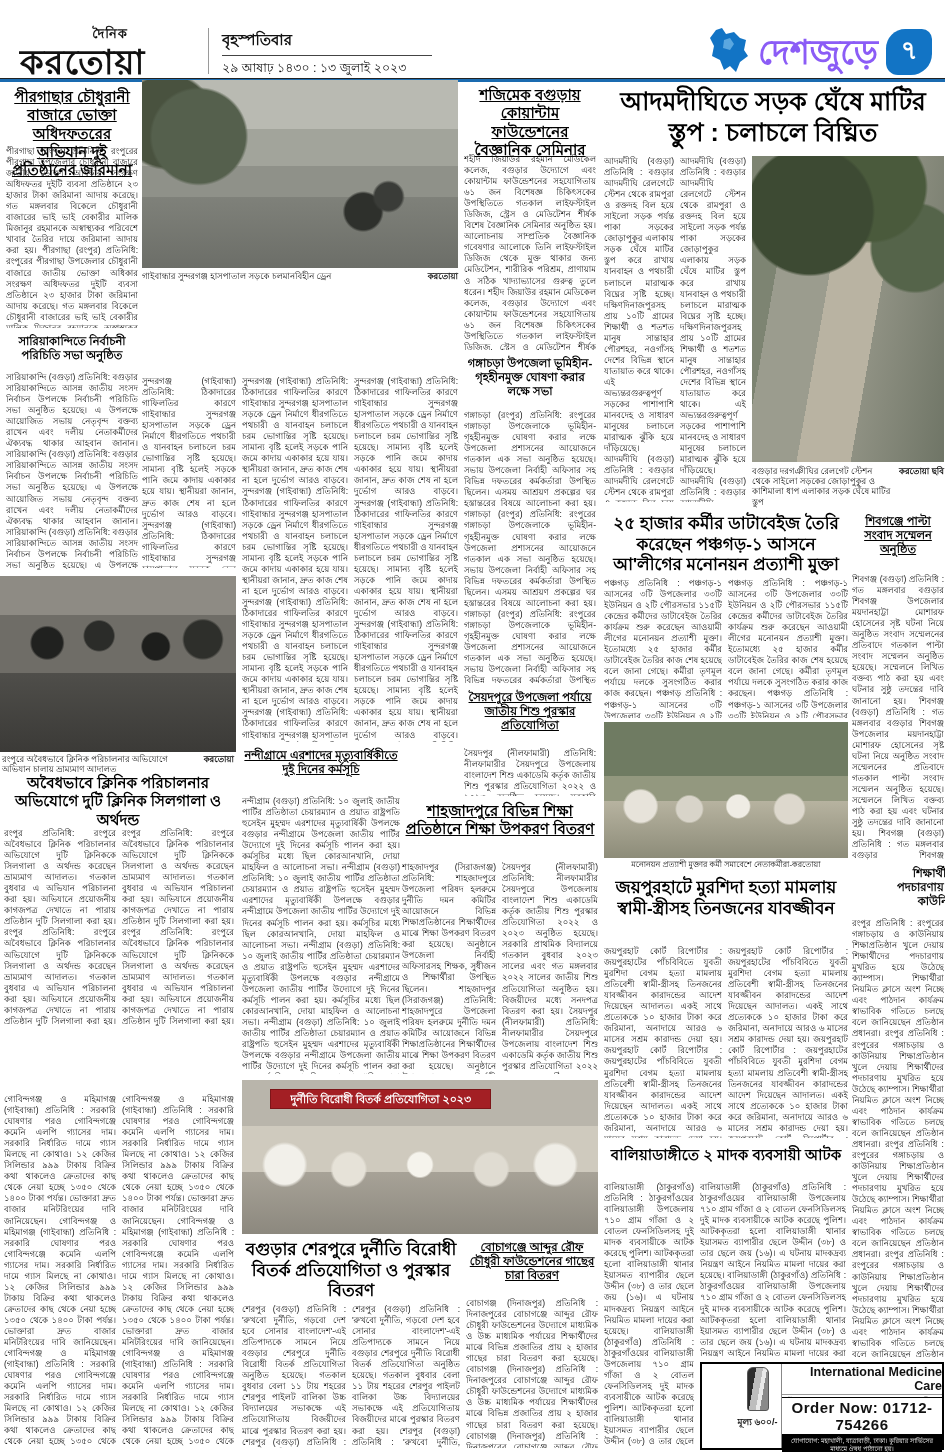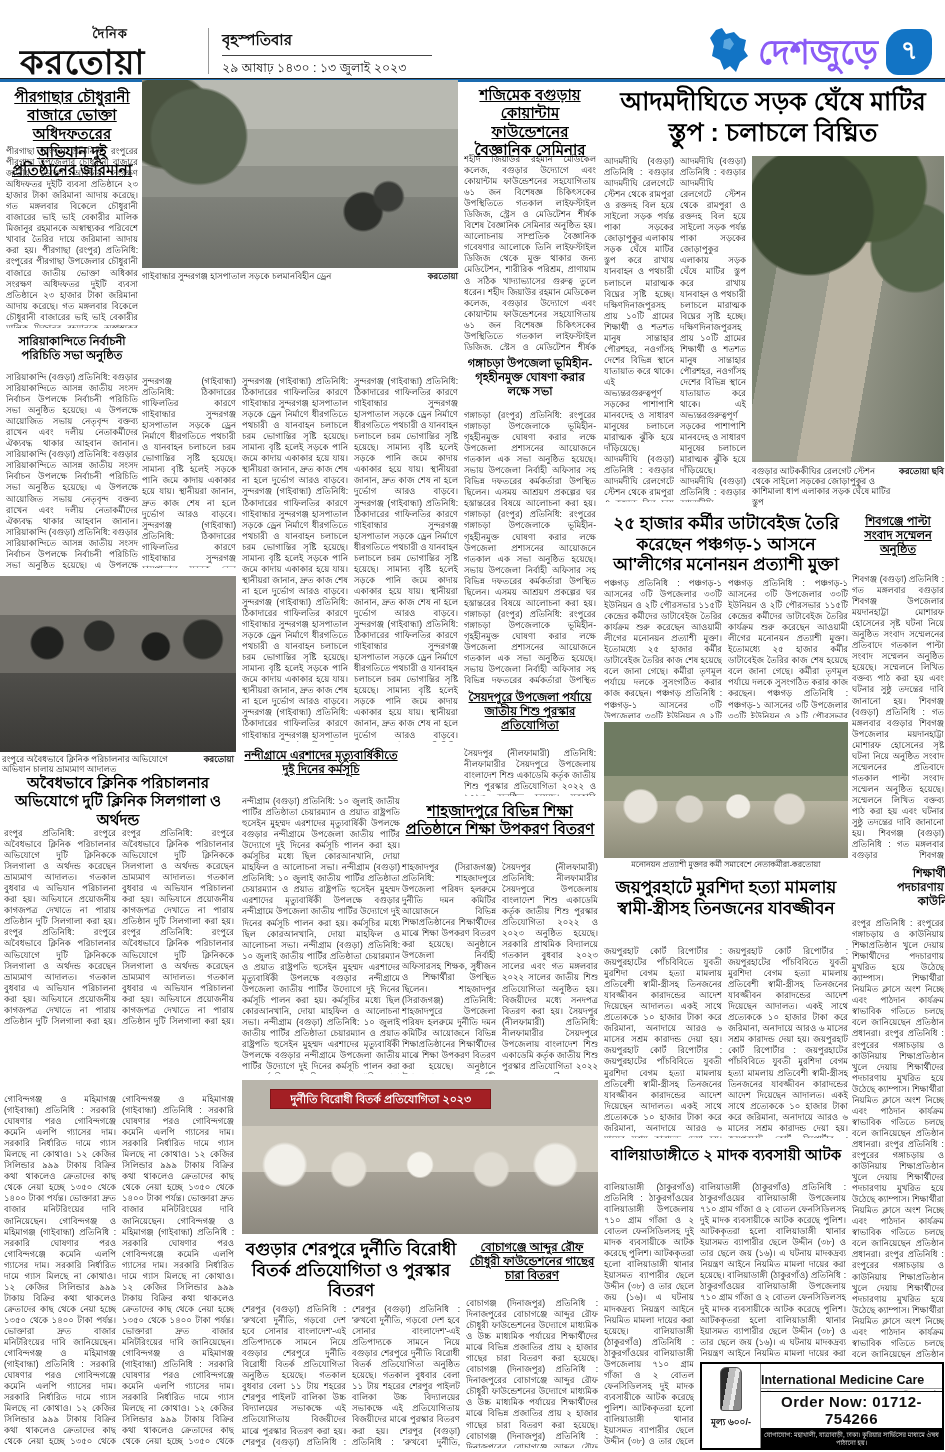--- a/index.html
+++ b/index.html
@@ -88,26 +88,26 @@
   }
   .photo-banner {
     position:absolute; left:8%; top:6%; width:62%; height:20px;
     background:#a31f24; color:#fff; font-size:11px; font-weight:bold;
     display:flex; align-items:center; justify-content:center; text-align:center;
     border:1px solid #7d1518; line-height:1.1; overflow:hidden;
   }
 
   
   .ad-box { border:2px solid #000; background:#fff; display:flex; }
-  .ad-left { width:59px; border-right:1px solid #888; display:flex; flex-direction:column; align-items:center; padding:3px 2px; }
+  .ad-left { width:48px; border-right:1px solid #888; display:flex; flex-direction:column; align-items:center; padding:3px 2px;margin-left:32px; }
   .ad-bottle { width:22px; height:44px; border-radius:6px 6px 3px 3px;
     background:linear-gradient(100deg,#2c2c2c 0 30%, #bdbdbd 30% 55%, #e9e9e9 55% 70%, #8a8a8a 70%); border:1px solid #555;}
   .ad-price { font-size:9px; font-weight:bold; margin-top:4px; white-space:nowrap; }
   .ad-right { flex:1; display:flex; flex-direction:column; }
-  .ad-title { font-size:12.5px; font-weight:bold; text-align:left; padding:1px 0; border-bottom:1px solid #999;margin-top:8px; }
+  .ad-title { font-size:12.5px; font-weight:bold; text-align:right; padding:1px 0; border-bottom:1px solid #999; }
   .ad-text { font-size:6.3px; line-height:1.25; text-align:justify; padding:1px 3px; flex:1; overflow:hidden; }
   .ad-order { font-size:15px; font-weight:bold; text-align:center; border-top:1.5px solid #000; border-bottom:1.5px solid #000; padding:1px 0; letter-spacing:.5px; }
   .ad-contact { background:#000; color:#fff; font-size:6.4px; text-align:center; padding:2px 1px; line-height:1.2; }
 </style>
 </head>
 <body>
 
 <div id="page">
 
   <div class="abs" style="left:20px; top:24px; width:180px;">
@@ -185,21 +185,21 @@
   <div class="abs body-col" style="left:352px; top:1304px; width:108px; height:144px;">শেরপুর (বগুড়া) প্রতিনিধি : 'রুখবো দুর্নীতি, গড়বো দেশ হবে সোনার বাংলাদেশ'-এই প্রতিপাদ্যকে সামনে নিয়ে বগুড়ার শেরপুরে দুর্নীতি বিরোধী বিতর্ক প্রতিযোগিতা অনুষ্ঠিত হয়েছে। গতকাল বুধবার বেলা ১১ টায় শহরের শেরপুর পাইলট বালিকা উচ্চ বিদ্যালয়ের সভাকক্ষে এই প্রতিযোগিতায় বিজয়ীদের মাঝে পুরস্কার বিতরণ করা হয়। শেরপুর (বগুড়া) প্রতিনিধি : 'রুখবো দুর্নীতি, গড়বো দেশ হবে সোনার বাংলাদেশ'-এই প্রতিপাদ্যকে সামনে নিয়ে বগুড়ার শেরপুরে দুর্নীতি বিরোধী বিতর্ক প্রতিযোগিতা অনুষ্ঠিত হয়েছে। গতকাল বুধবার বেলা ১১ টায় শহরের শেরপুর পাইলট বালিকা উচ্চ বিদ্যালয়ের সভাকক্ষে এই প্রতিযোগিতায় বিজয়ীদের মাঝে পুরস্কার বিতরণ করা হয়।</div>
 
   <div class="abs hl hl-sm u-head" style="left:466px; top:1240px; width:132px;">বোচাগঞ্জে আব্দুর রৌফ চৌধুরী ফাউন্ডেশনের গাছের চারা বিতরণ</div>
   <div class="abs body-col" style="left:466px; top:1298px; width:132px; height:150px;">বোচাগঞ্জ (দিনাজপুর) প্রতিনিধি : দিনাজপুরের বোচাগঞ্জে আব্দুর রৌফ চৌধুরী ফাউন্ডেশনের উদ্যোগে মাধ্যমিক ও উচ্চ মাধ্যমিক পর্যায়ের শিক্ষার্থীদের মাঝে বিভিন্ন প্রজাতির প্রায় ২ হাজার গাছের চারা বিতরণ করা হয়েছে। বোচাগঞ্জ (দিনাজপুর) প্রতিনিধি : দিনাজপুরের বোচাগঞ্জে আব্দুর রৌফ চৌধুরী ফাউন্ডেশনের উদ্যোগে মাধ্যমিক ও উচ্চ মাধ্যমিক পর্যায়ের শিক্ষার্থীদের মাঝে বিভিন্ন প্রজাতির প্রায় ২ হাজার গাছের চারা বিতরণ করা হয়েছে। বোচাগঞ্জ (দিনাজপুর) প্রতিনিধি : দিনাজপুরের বোচাগঞ্জে আব্দুর রৌফ চৌধুরী ফাউন্ডেশনের উদ্যোগে মাধ্যমিক ও উচ্চ মাধ্যমিক পর্যায়ের শিক্ষার্থীদের মাঝে বিভিন্ন প্রজাতির প্রায় ২ হাজার গাছের চারা বিতরণ করা হয়েছে।</div>
 
   <div class="abs hl hl-xl" style="left:604px; top:86px; width:338px;">আদমদীঘিতে সড়ক ঘেঁষে মাটির স্তুপ : চলাচলে বিঘ্নিত</div>
   <div class="abs body-col" style="left:604px; top:156px; width:70px; height:346px;">আদমদীঘি (বগুড়া) প্রতিনিধি : বগুড়ার আদমদীঘি রেলগেটে স্টেশন থেকে রামপুরা ও রক্তদহ বিল হয়ে সাইলো সড়ক পর্যন্ত পাকা সড়কের জোড়াপুকুর এলাকায় সড়ক ঘেঁষে মাটির স্তুপ করে রাখায় যানবাহন ও পথচারী চলাচলে মারাত্মক বিঘ্নের সৃষ্টি হচ্ছে। দক্ষিণদিনাজপুরসহ প্রায় ১০টি গ্রামের শিক্ষার্থী ও শতশত মানুষ সান্তাহার পৌরশহর, নওগাঁসহ দেশের বিভিন্ন স্থানে যাতায়াত করে থাকে। এই অভ্যন্তরগুরুত্বপূর্ণ সড়কের পাশাপাশি মানবদেহ ও সাধারণ মানুষের চলাচলে মারাত্মক ঝুঁকি হয়ে দাঁড়িয়েছে। আদমদীঘি (বগুড়া) প্রতিনিধি : বগুড়ার আদমদীঘি রেলগেটে স্টেশন থেকে রামপুরা ও রক্তদহ বিল হয়ে সাইলো সড়ক পর্যন্ত পাকা সড়কের জোড়াপুকুর এলাকায় সড়ক ঘেঁষে মাটির স্তুপ করে রাখায় যানবাহন ও পথচারী চলাচলে মারাত্মক বিঘ্নের সৃষ্টি হচ্ছে। দক্ষিণদিনাজপুরসহ প্রায় ১০টি গ্রামের শিক্ষার্থী ও শতশত মানুষ সান্তাহার পৌরশহর, নওগাঁসহ দেশের বিভিন্ন স্থানে যাতায়াত করে থাকে। এই অভ্যন্তরগুরুত্বপূর্ণ সড়কের পাশাপাশি মানবদেহ ও সাধারণ মানুষের চলাচলে মারাত্মক ঝুঁকি হয়ে দাঁড়িয়েছে। আদমদীঘি (বগুড়া) প্রতিনিধি : বগুড়ার আদমদীঘি রেলগেটে স্টেশন থেকে রামপুরা ও রক্তদহ বিল হয়ে সাইলো সড়ক পর্যন্ত পাকা সড়কের জোড়াপুকুর এলাকায় সড়ক ঘেঁষে মাটির স্তুপ করে রাখায় যানবাহন ও পথচারী চলাচলে মারাত্মক বিঘ্নের সৃষ্টি হচ্ছে। দক্ষিণদিনাজপুরসহ প্রায় ১০টি গ্রামের শিক্ষার্থী ও শতশত মানুষ সান্তাহার পৌরশহর, নওগাঁসহ দেশের বিভিন্ন স্থানে যাতায়াত করে থাকে। এই অভ্যন্তরগুরুত্বপূর্ণ সড়কের পাশাপাশি মানবদেহ ও সাধারণ মানুষের চলাচলে মারাত্মক ঝুঁকি হয়ে দাঁড়িয়েছে। আদমদীঘি (বগুড়া) প্রতিনিধি : বগুড়ার আদমদীঘি রেলগেটে স্টেশন থেকে রামপুরা ও রক্তদহ বিল হয়ে সাইলো সড়ক পর্যন্ত পাকা সড়কের জোড়াপুকুর এলাকায় সড়ক ঘেঁষে মাটির স্তুপ করে রাখায় যানবাহন ও পথচারী চলাচলে মারাত্মক বিঘ্নের সৃষ্টি হচ্ছে। দক্ষিণদিনাজপুরসহ প্রায় ১০টি গ্রামের শিক্ষার্থী ও শতশত মানুষ সান্তাহার পৌরশহর, নওগাঁসহ দেশের বিভিন্ন স্থানে যাতায়াত করে থাকে। এই অভ্যন্তরগুরুত্বপূর্ণ সড়কের পাশাপাশি মানবদেহ ও সাধারণ মানুষের চলাচলে মারাত্মক ঝুঁকি হয়ে দাঁড়িয়েছে।</div>
   <div class="abs body-col" style="left:680px; top:156px; width:66px; height:346px;">আদমদীঘি (বগুড়া) প্রতিনিধি : বগুড়ার আদমদীঘি রেলগেটে স্টেশন থেকে রামপুরা ও রক্তদহ বিল হয়ে সাইলো সড়ক পর্যন্ত পাকা সড়কের জোড়াপুকুর এলাকায় সড়ক ঘেঁষে মাটির স্তুপ করে রাখায় যানবাহন ও পথচারী চলাচলে মারাত্মক বিঘ্নের সৃষ্টি হচ্ছে। দক্ষিণদিনাজপুরসহ প্রায় ১০টি গ্রামের শিক্ষার্থী ও শতশত মানুষ সান্তাহার পৌরশহর, নওগাঁসহ দেশের বিভিন্ন স্থানে যাতায়াত করে থাকে। এই অভ্যন্তরগুরুত্বপূর্ণ সড়কের পাশাপাশি মানবদেহ ও সাধারণ মানুষের চলাচলে মারাত্মক ঝুঁকি হয়ে দাঁড়িয়েছে। আদমদীঘি (বগুড়া) প্রতিনিধি : বগুড়ার আদমদীঘি রেলগেটে স্টেশন থেকে রামপুরা ও রক্তদহ বিল হয়ে সাইলো সড়ক পর্যন্ত পাকা সড়কের জোড়াপুকুর এলাকায় সড়ক ঘেঁষে মাটির স্তুপ করে রাখায় যানবাহন ও পথচারী চলাচলে মারাত্মক বিঘ্নের সৃষ্টি হচ্ছে। দক্ষিণদিনাজপুরসহ প্রায় ১০টি গ্রামের শিক্ষার্থী ও শতশত মানুষ সান্তাহার পৌরশহর, নওগাঁসহ দেশের বিভিন্ন স্থানে যাতায়াত করে থাকে। এই অভ্যন্তরগুরুত্বপূর্ণ সড়কের পাশাপাশি মানবদেহ ও সাধারণ মানুষের চলাচলে মারাত্মক ঝুঁকি হয়ে দাঁড়িয়েছে। আদমদীঘি (বগুড়া) প্রতিনিধি : বগুড়ার আদমদীঘি রেলগেটে স্টেশন থেকে রামপুরা ও রক্তদহ বিল হয়ে সাইলো সড়ক পর্যন্ত পাকা সড়কের জোড়াপুকুর এলাকায় সড়ক ঘেঁষে মাটির স্তুপ করে রাখায় যানবাহন ও পথচারী চলাচলে মারাত্মক বিঘ্নের সৃষ্টি হচ্ছে। দক্ষিণদিনাজপুরসহ প্রায় ১০টি গ্রামের শিক্ষার্থী ও শতশত মানুষ সান্তাহার পৌরশহর, নওগাঁসহ দেশের বিভিন্ন স্থানে যাতায়াত করে থাকে। এই অভ্যন্তরগুরুত্বপূর্ণ সড়কের পাশাপাশি মানবদেহ ও সাধারণ মানুষের চলাচলে মারাত্মক ঝুঁকি হয়ে দাঁড়িয়েছে। আদমদীঘি (বগুড়া) প্রতিনিধি : বগুড়ার আদমদীঘি রেলগেটে স্টেশন থেকে রামপুরা ও রক্তদহ বিল হয়ে সাইলো সড়ক পর্যন্ত পাকা সড়কের জোড়াপুকুর এলাকায় সড়ক ঘেঁষে মাটির স্তুপ করে রাখায় যানবাহন ও পথচারী চলাচলে মারাত্মক বিঘ্নের সৃষ্টি হচ্ছে। দক্ষিণদিনাজপুরসহ প্রায় ১০টি গ্রামের শিক্ষার্থী ও শতশত মানুষ সান্তাহার পৌরশহর, নওগাঁসহ দেশের বিভিন্ন স্থানে যাতায়াত করে থাকে। এই অভ্যন্তরগুরুত্বপূর্ণ সড়কের পাশাপাশি মানবদেহ ও সাধারণ মানুষের চলাচলে মারাত্মক ঝুঁকি হয়ে দাঁড়িয়েছে।</div>
   <div class="abs photo photo-dirtroad" style="left:752px; top:156px; width:192px; height:306px;"></div>
   <div class="abs caption-row" style="left:752px; top:466px; width:192px;">
-    <span class="caption-text">বগুড়ার আটককীঘির রেলগেট স্টেশন থেকে সাইলো সড়কের জোড়াপুকুর ও কাশিমালা ধাপ এলাকার সড়ক ঘেঁষে মাটির স্তুপ</span>
+    <span class="caption-text">বগুড়ার দরগঞীঘির রেলগেট স্টেশন থেকে সাইলো সড়কের জোড়াপুকুর ও কাশিমালা ধাপ এলাকার সড়ক ঘেঁষে মাটির স্তুপ</span>
     <span class="caption-credit">করতোয়া ছবি</span>
   </div>
 
   <div class="abs hl hl-lg" style="left:604px; top:514px; width:244px;">২৫ হাজার কর্মীর ডাটাবেইজ তৈরি করেছেন পঞ্চগড়-১ আসনে আ'লীগের মনোনয়ন প্রত্যাশী মুক্তা</div>
   <div class="abs body-col" style="left:604px; top:578px; width:118px; height:140px;">পঞ্চগড় প্রতিনিধি : পঞ্চগড়-১ আসনের ৩টি উপজেলার ৩৩টি ইউনিয়ন ও ২টি পৌরসভার ১১৫টি কেন্দ্রের কর্মীদের ডাটাবেইজ তৈরির কার্যক্রম শুরু করেছেন আওয়ামী লীগের মনোনয়ন প্রত্যাশী মুক্তা। ইতোমধ্যে ২৫ হাজার কর্মীর ডাটাবেইজ তৈরির কাজ শেষ হয়েছে বলে জানা গেছে। কর্মীরা তৃণমূল পর্যায়ে দলকে সুসংগঠিত করার কাজ করছেন। পঞ্চগড় প্রতিনিধি : পঞ্চগড়-১ আসনের ৩টি উপজেলার ৩৩টি ইউনিয়ন ও ২টি পৌরসভার ১১৫টি কেন্দ্রের কর্মীদের ডাটাবেইজ তৈরির কার্যক্রম শুরু করেছেন আওয়ামী লীগের মনোনয়ন প্রত্যাশী মুক্তা। ইতোমধ্যে ২৫ হাজার কর্মীর ডাটাবেইজ তৈরির কাজ শেষ হয়েছে বলে জানা গেছে। কর্মীরা তৃণমূল পর্যায়ে দলকে সুসংগঠিত করার কাজ করছেন।</div>
   <div class="abs body-col" style="left:728px; top:578px; width:120px; height:140px;">পঞ্চগড় প্রতিনিধি : পঞ্চগড়-১ আসনের ৩টি উপজেলার ৩৩টি ইউনিয়ন ও ২টি পৌরসভার ১১৫টি কেন্দ্রের কর্মীদের ডাটাবেইজ তৈরির কার্যক্রম শুরু করেছেন আওয়ামী লীগের মনোনয়ন প্রত্যাশী মুক্তা। ইতোমধ্যে ২৫ হাজার কর্মীর ডাটাবেইজ তৈরির কাজ শেষ হয়েছে বলে জানা গেছে। কর্মীরা তৃণমূল পর্যায়ে দলকে সুসংগঠিত করার কাজ করছেন। পঞ্চগড় প্রতিনিধি : পঞ্চগড়-১ আসনের ৩টি উপজেলার ৩৩টি ইউনিয়ন ও ২টি পৌরসভার ১১৫টি কেন্দ্রের কর্মীদের ডাটাবেইজ তৈরির কার্যক্রম শুরু করেছেন আওয়ামী লীগের মনোনয়ন প্রত্যাশী মুক্তা। ইতোমধ্যে ২৫ হাজার কর্মীর ডাটাবেইজ তৈরির কাজ শেষ হয়েছে বলে জানা গেছে। কর্মীরা তৃণমূল পর্যায়ে দলকে সুসংগঠিত করার কাজ করছেন।</div>
   <div class="abs photo photo-rally" style="left:604px; top:722px; width:244px; height:136px;"></div>
   <div class="abs caption-center" style="left:604px; top:860px; width:244px;">মনোনয়ন প্রত্যাশী মুক্তার কর্মী সমাবেশে নেতাকর্মীরা-করতোয়া</div>
 
   <div class="abs hl hl-lg" style="left:604px; top:878px; width:244px;">জয়পুরহাটে মুরশিদা হত্যা মামলায় স্বামী-স্ত্রীসহ তিনজনের যাবজ্জীবন</div>

